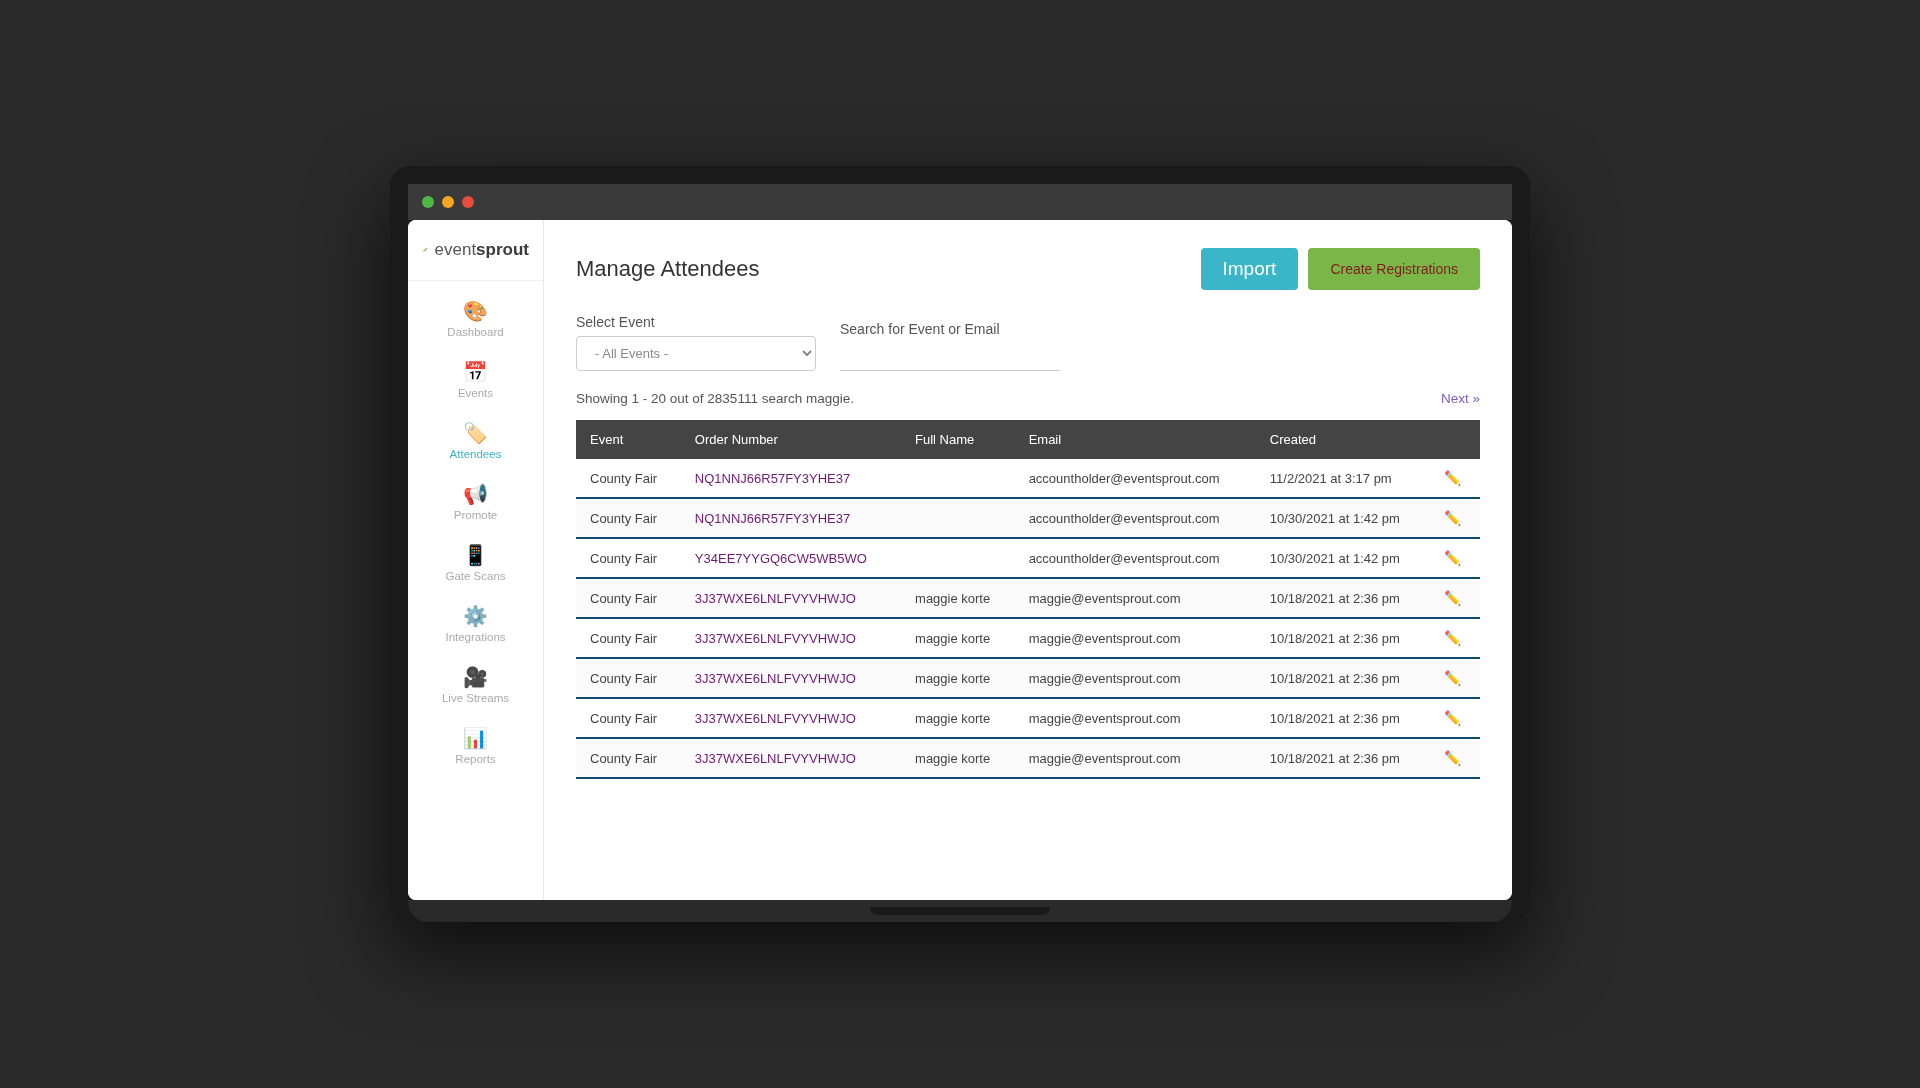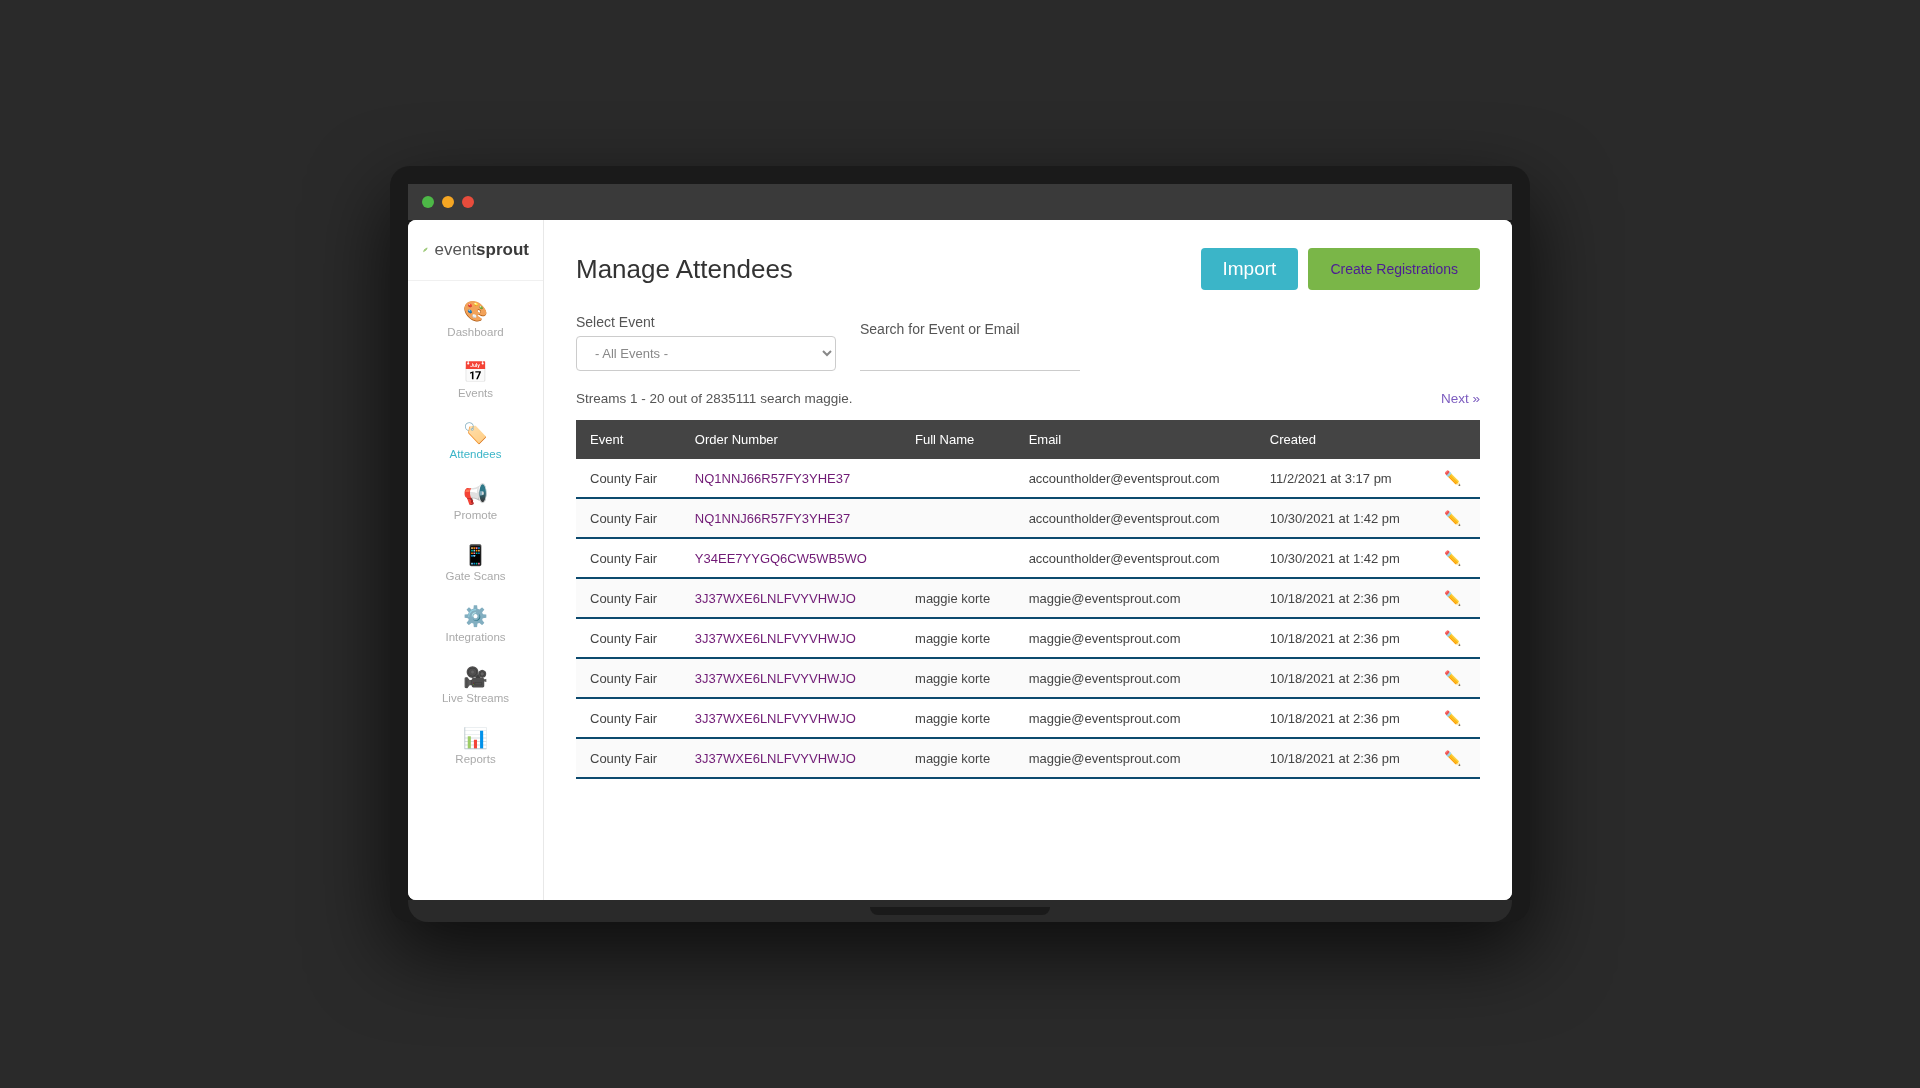--- a/index.html
+++ b/index.html
@@ -111,21 +111,21 @@
     }
 
     .page-header {
       display: flex;
       align-items: center;
       justify-content: space-between;
       margin-bottom: 24px;
     }
 
     .page-title {
-      font-size: 26px;
+      font-size: 22px;
       font-weight: 400;
       color: #333;
     }
 
     .header-actions {
       display: flex;
       gap: 10px;
     }
 
     .btn-import {
@@ -134,21 +134,21 @@
       border: none;
       border-radius: 4px;
       padding: 10px 22px;
       font-size: 19px;
       cursor: pointer;
       font-weight: 500;
     }
 
     .btn-create {
       background: #7ab648;
-      color: #4c1d95;
+      color: #7f1d1d;
       border: none;
       border-radius: 4px;
       padding: 10px 22px;
       font-size: 14px;
       cursor: pointer;
       font-weight: 500;
     }
 
     
     .filters {
@@ -169,21 +169,21 @@
       color: #555;
     }
 
     .filter-select {
       border: 1px solid #ccc;
       border-radius: 4px;
       padding: 8px 14px;
       font-size: 13px;
       color: #888;
       background: #fff;
-      width: 260px;
+      width: 240px;
       cursor: pointer;
       outline: none;
     }
 
     .filter-input {
       border: none;
       border-bottom: 1px solid #ccc;
       padding: 6px 2px;
       font-size: 13px;
       color: #333;
@@ -368,21 +368,21 @@
             </select>
           </div>
           <div class="filter-group">
             <label class="filter-label">Search for Event or Email</label>
             <input class="filter-input" type="text" style="">
           </div>
         </div>
 
         <div class="results-bar">
           <span>
-            <span>Streams </span><span class="highlight">1 - 20 out of 2835111</span><span> search maggie.</span>
+            <span>Showing </span><span class="highlight">1 - 20 out of 2835111</span><span> search maggie.</span>
           </span>
           <a class="next-link">Next »</a>
         </div>
 
         <table class="attendees-table">
           <thead>
             <tr>
               <th>Event</th>
               <th>Order Number</th>
               <th>Full Name</th>

